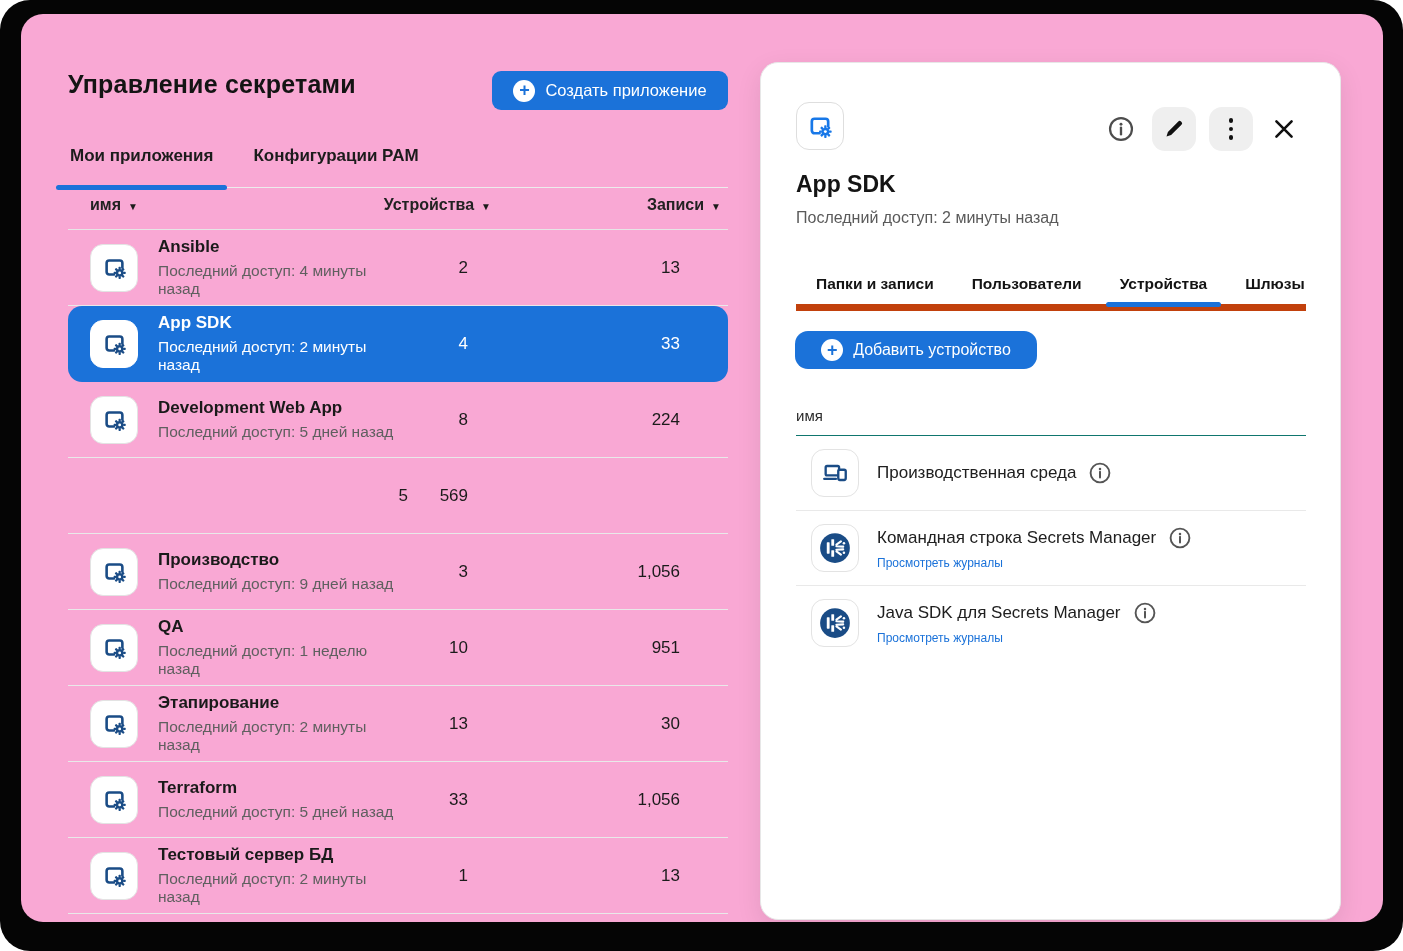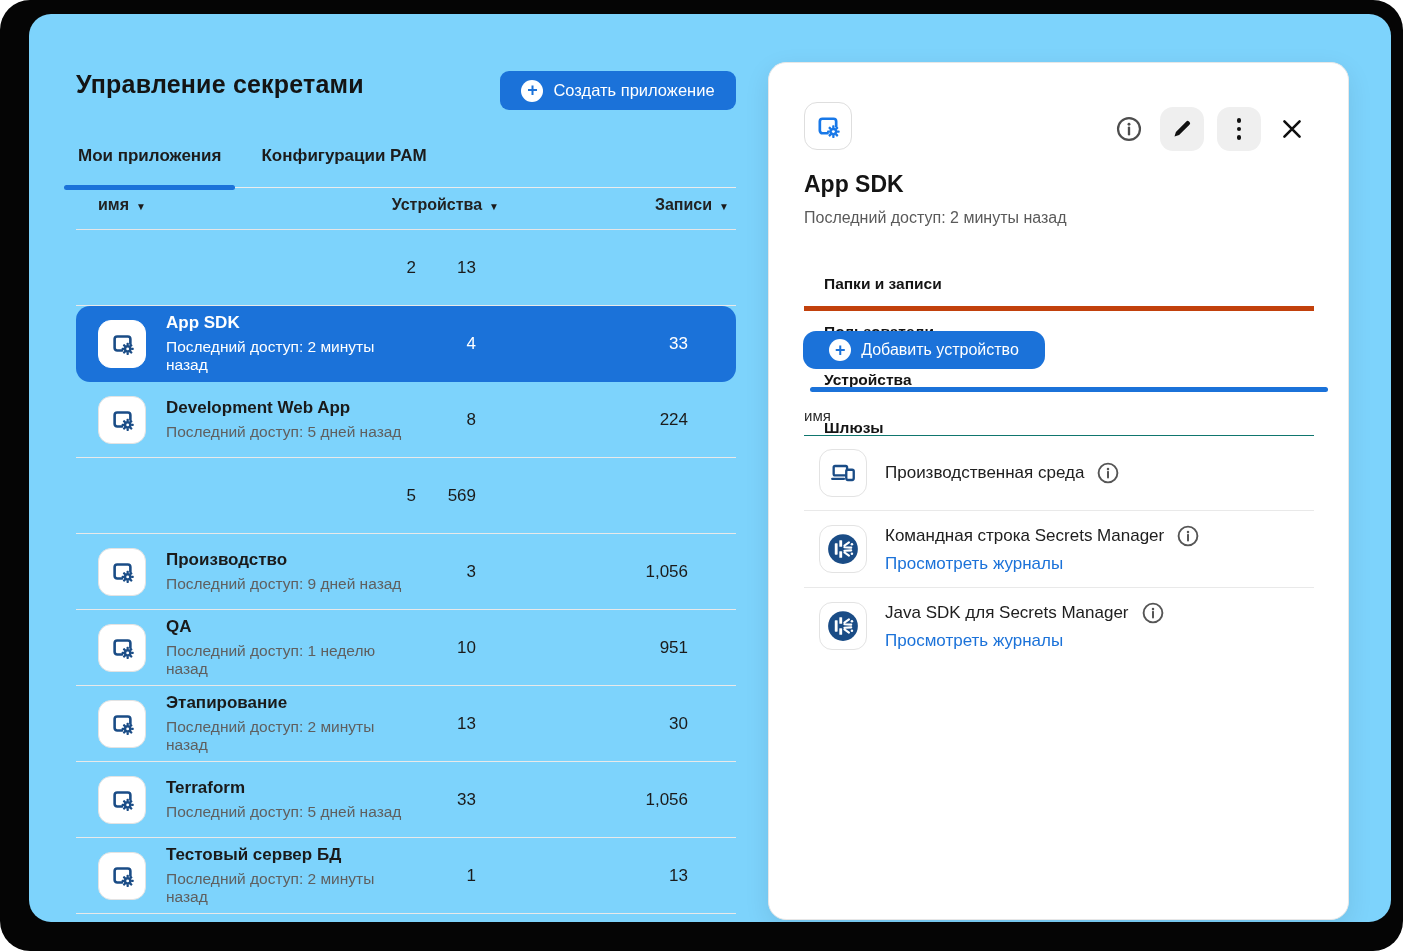--- a/index.html
+++ b/index.html
@@ -1,18 +1,18 @@
 <!DOCTYPE html>
 <html><head>
 <meta charset="utf-8">
 <style>
   * { box-sizing: border-box; margin: 0; padding: 0; }
   html,body { width:1403px; height:951px; background:#ffffff; font-family:"Liberation Sans", sans-serif; }
   .frame { position:absolute; left:0; top:0; width:1403px; height:951px; background:#050505; border-radius:30px; }
-  .surface { position:absolute; left:21px; top:14px; width:1362px; height:908px; background:#7dd3fc; border-radius:22px; overflow:hidden;margin-left:8px; }
+  .surface { position:absolute; left:21px; top:14px; width:1362px; height:908px; background:#f9a8d4; border-radius:22px; overflow:hidden; }
 
   
   .left-pane { position:absolute; left:47px; top:0; width:660px; height:100%; }
   .page-title { position:absolute; left:0; top:56px; font-size:25px; font-weight:700; color:#141414; letter-spacing:.2px; }
   .btn-primary { display:flex; align-items:center; gap:10px; background:#1B72D9; color:#fff; border:none; cursor:pointer;
                  font-family:inherit; font-size:16.5px; justify-content:center; }
   .create-btn { position:absolute; left:424px; top:57px; width:236px; height:39px; border-radius:9px; }
   .plus-circle { width:22px; height:22px; border-radius:50%; background:#fff; color:#1B72D9; font-size:18px; font-weight:700;
                  display:inline-flex; align-items:center; justify-content:center; line-height:1; padding-bottom:1px; flex:0 0 auto; }
 
@@ -48,33 +48,33 @@
   .d-actions { position:absolute; top:44px; right:38px; display:flex; align-items:center; gap:13px; }
   .icon-btn { width:44px; height:44px; border-radius:13px; border:none; background:#efefef; display:flex; align-items:center;
               justify-content:center; cursor:pointer; }
   .icon-plain { width:36px; height:44px; border:none; background:transparent; display:flex; align-items:center; justify-content:center; cursor:pointer; }
   .kebab { display:flex; flex-direction:column; gap:4px; }
   .kebab .dot { width:4.5px; height:4.5px; border-radius:50%; background:#111; }
 
   .d-title { position:absolute; left:35px; top:108px; font-size:23px; font-weight:700; color:#141414; }
   .d-sub { position:absolute; left:35px; top:146px; font-size:16px; color:#5a5a5a; }
 
-  .d-tabs { position:absolute; left:35px; top:202px; width:510px; height:46px; display:flex; gap:20px; border-bottom:5px solid #c2410c; padding-left:20px;flex-direction:column; }
+  .d-tabs { position:absolute; left:35px; top:202px; width:510px; height:46px; display:flex; gap:38px; border-bottom:7px solid #c2410c; padding-left:20px; }
   .d-tab { position:relative; font-size:15.5px; font-weight:700; color:#141414; padding-top:10px; cursor:pointer; white-space:nowrap; }
   .d-tab.active::after { content:""; position:absolute; left:-14px; right:-14px; bottom:-3px; height:5px; border-radius:3px; background:#1B72D9; }
 
   .add-device-btn { position:absolute; left:34px; top:268px; width:242px; height:38px; border-radius:13px; font-size:16px; }
   .d-list-label { position:absolute; left:35px; top:344px; font-size:15px; color:#2b2b2b; }
   .d-list { position:absolute; left:35px; top:372px; width:510px; border-top:1px solid #0f766e; }
   .device-row { display:flex; align-items:center; gap:18px; padding:13px 0 13px 15px; border-bottom:1px solid #e9e9e9; }
   .device-row:last-child { border-bottom:none; }
   .device-text { display:flex; flex-direction:column; gap:6px; }
   .device-name-line { display:flex; align-items:center; gap:12px; }
   .device-name { font-size:17px; color:#202020; }
-  .device-link { font-size:17px; color:#1B72D9; cursor:pointer; }
+  .device-link { font-size:12px; color:#1B72D9; cursor:pointer; }
   .info-sm { flex:0 0 auto; display:inline-flex; cursor:pointer; background:none; border:none; padding:0; }
   svg { display:block; }
 </style>
 </head>
 <body>
 
 <svg width="0" height="0" style="position:absolute">
   <defs>
     <symbol id="ic-appwin" viewBox="0 0 24 24">
       <path d="M19 12.2 V8.1 a2.3 2.3 0 0 0 -2.3 -2.3 H7.3 A2.3 2.3 0 0 0 5 8.1 v7.8 a2.3 2.3 0 0 0 2.3 2.3 H11.6" fill="none" stroke="currentColor" stroke-width="2.3" stroke-linecap="round"></path>
@@ -148,20 +148,31 @@
         </div>
         <div class="th th-records">
           <span>Записи</span>
           <span class="sort-arrow">▼</span>
         </div>
       </div>
 
       <div class="tbody">
 
       <div class="app-row">
+          <div class="cell-name">
+            <span class="icon-box" style="color:#1A4C86">
+              <svg width="27" height="27">
+                  <use href="#ic-appwin"></use>
+                </svg>
+            </span>
+            <div class="nm">
+              <div class="app-name">Ansible</div>
+              <div class="app-sub">Последний доступ: 4 минуты назад</div>
+            </div>
+          </div>
           <div class="cell-num">2</div>
           <div class="cell-num">13</div>
         </div>
           <div class="app-row selected">
           <div class="cell-name">
             <span class="icon-box" style="color:#1A4C86">
               <svg width="27" height="27">
                   <use href="#ic-appwin"></use>
                 </svg>
             </span>

